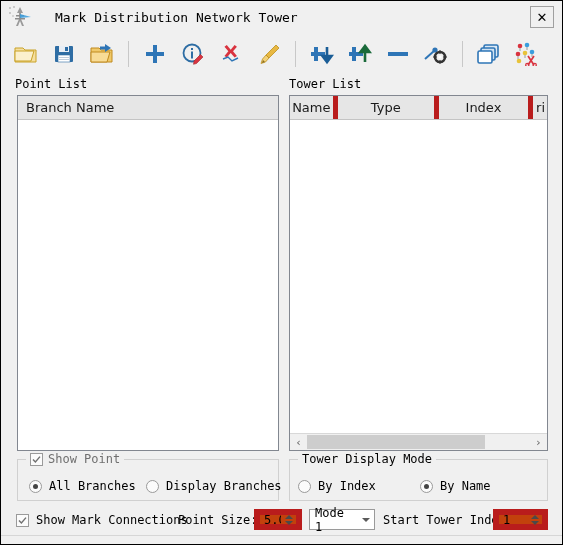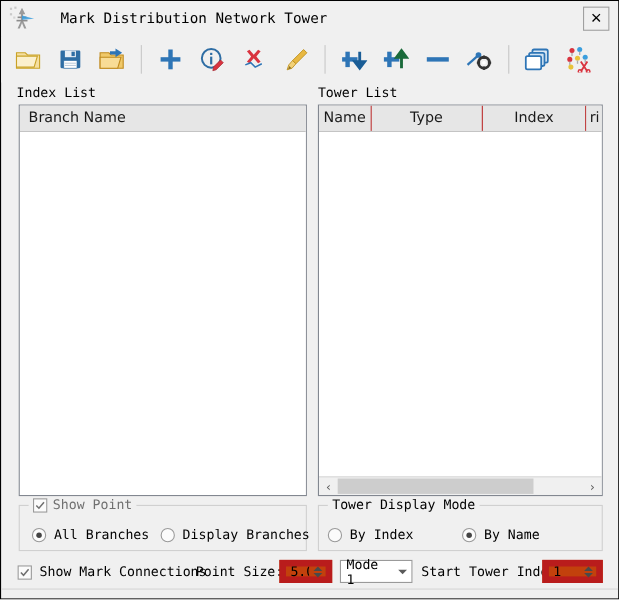--- a/index.html
+++ b/index.html
@@ -110,21 +110,21 @@
   }
   .hdr-row {
     display: flex;
     height: 24px;
     background: #e6e6e6;
     border-bottom: 1px solid #c4c4c4;
     box-sizing: border-box;
   }
   .hdr-cell {
     background: #e6e6e6;
-    border-right: 1px solid #b91c1c;
+    border-right: 5px solid #b91c1c;
     box-sizing: border-box;
     display: flex;
     align-items: center;
     justify-content: center;
     font-family: "DejaVu Sans", sans-serif;
     font-size: 13px;
     color: #1a1a1a;
     overflow: hidden;
     white-space: nowrap;
   }
@@ -460,21 +460,21 @@
         <circle cx="18" cy="10" r="2.3" fill="#3a9ede"></circle>
           <rect x="17.4" y="12" width="1.2" height="3" fill="#aaaaaa"></rect>
         <circle cx="5" cy="19" r="2.3" fill="#e8c33a"></circle>
         <path d="M14 23 L20 14 M20 23 L14 14" stroke="#d9333f" stroke-width="1.7" fill="none"></path>
         <circle cx="13.3" cy="23" r="1.6" fill="none" stroke="#d9333f" stroke-width="1.3"></circle>
         <circle cx="20.7" cy="23" r="1.6" fill="none" stroke="#d9333f" stroke-width="1.3"></circle>
       </svg>
     </div>
   </div>
 
-  <div class="sec-label" style="left:14px; top:76px;">Index List</div>
+  <div class="sec-label" style="left:14px; top:76px;">Point List</div>
 
   <div class="list-panel" style="left:16px; top:94px; width:262px; height:356px;">
     <div class="hdr-row">
       <div class="hdr-cell left" style="width:262px; border-right:none;">Branch Name</div>
     </div>
     <div class="list-body" style="height:330px;"></div>
   </div>
 
   <div class="sec-label" style="left:288px; top:76px;">Tower List</div>
 

